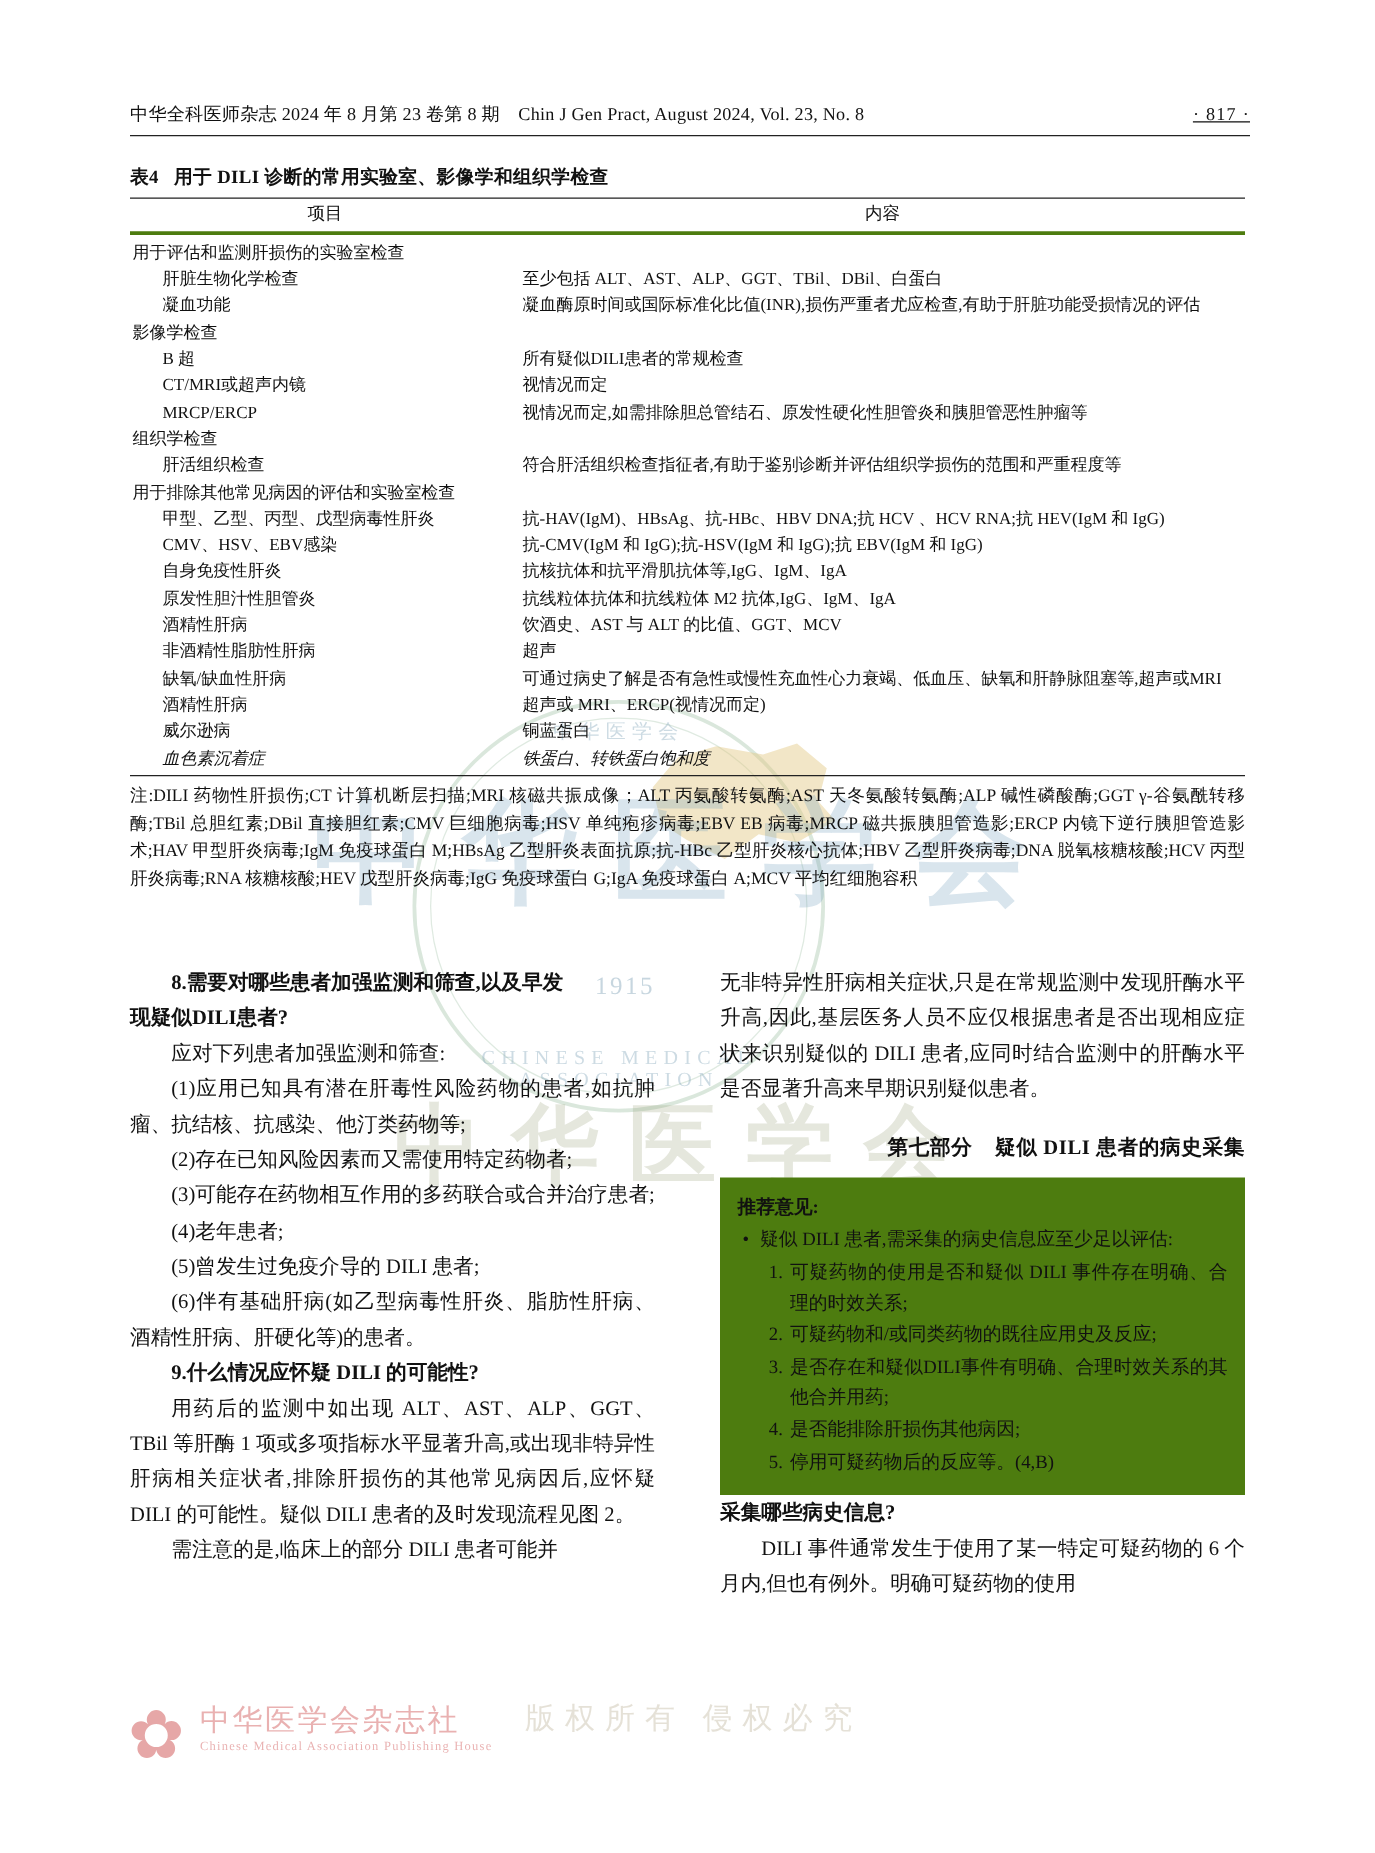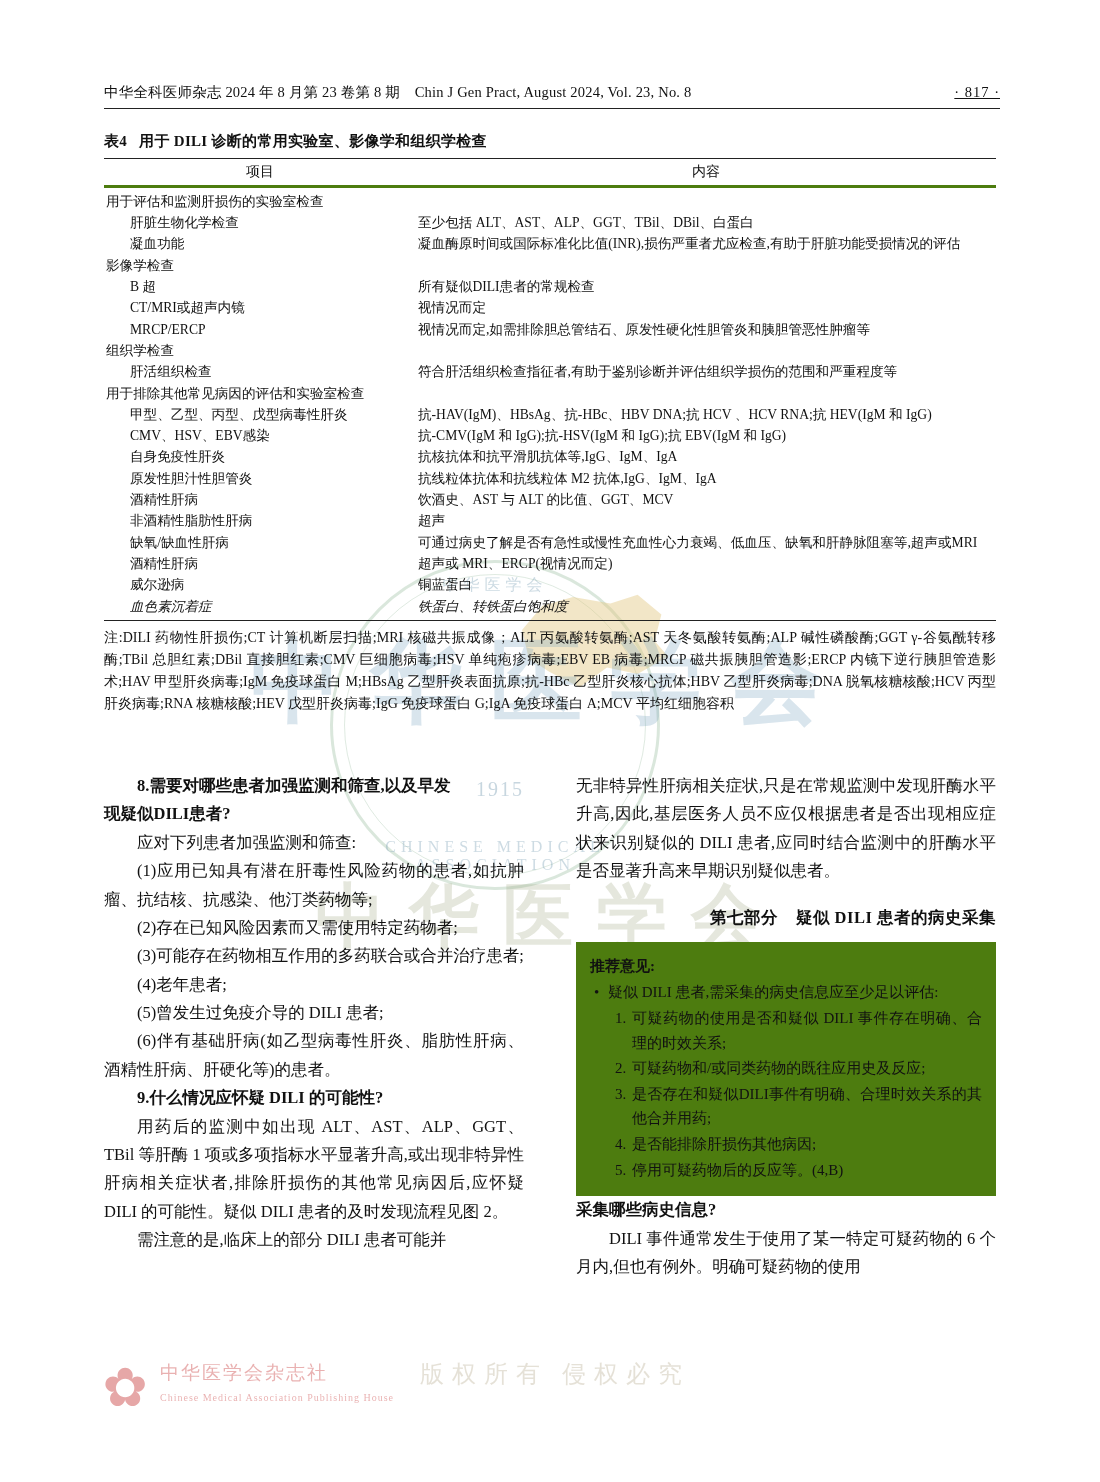--- a/index.html
+++ b/index.html
@@ -234,21 +234,21 @@
     width: 60px;
     height: 60px;
     color: rgba(200,60,60,0.45);
     font-size: 54px;
     line-height: 60px;
     text-align: center;
   }
   .wm-footer-cn {
     left: 160px;
     top: 1360px;
-    font-size: 19px;
+    font-size: 24px;
     color: rgba(200,60,60,0.40);
     letter-spacing: 2px;
   }
   .wm-footer-en {
     left: 160px;
     top: 1392px;
     font-size: 10px;
     color: rgba(200,60,60,0.40);
     letter-spacing: 1px;
     font-family: "Liberation Serif", serif;

